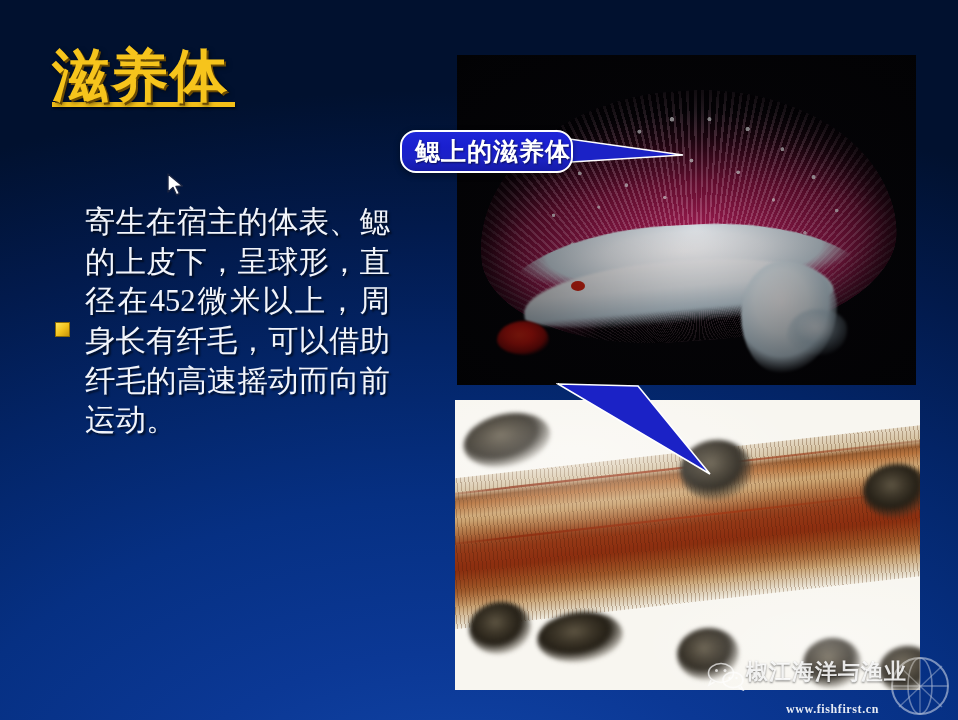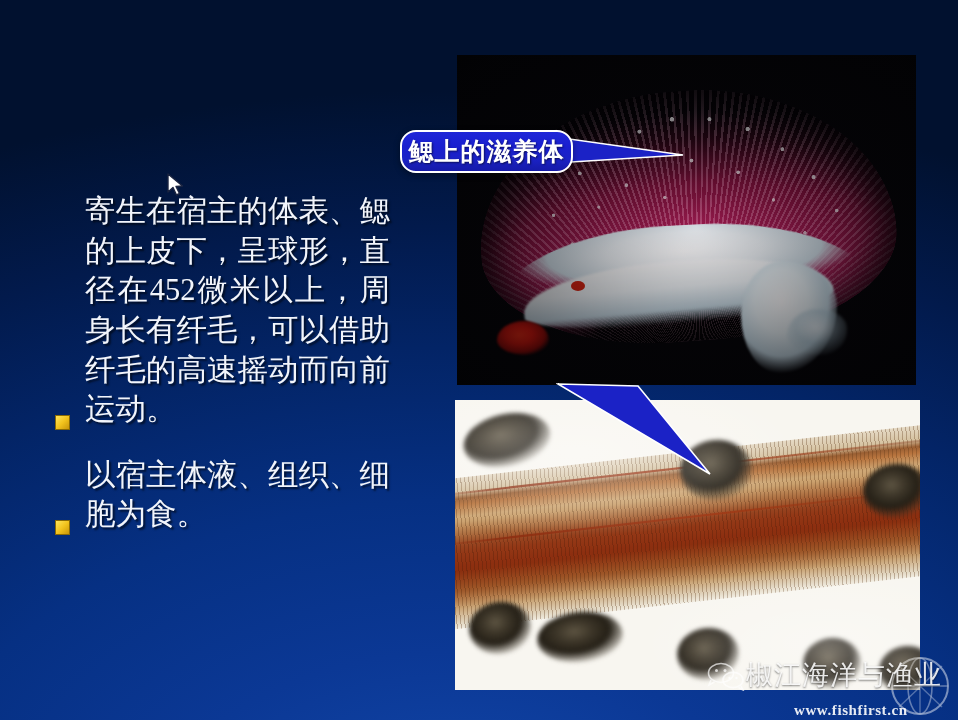--- a/index.html
+++ b/index.html
@@ -30,22 +30,23 @@
   #title-rule{
     margin-top:-4px; height:5px; width:183px; background:#f3bf18;
     box-shadow:1px 2px 2px rgba(0,0,0,.5);
   }
 
   
   #bullets{
     position:absolute; left:55px; top:192px; width:335px;
   }
   .bullet{
-    display:flex; align-items:flex-end;
+    display:flex; align-items:center;
     margin-bottom:26px;
+    margin-top:11px;
   }
   .bullet-marker{
     flex:0 0 auto;
     width:15px; height:15px;
     margin-top:15px; margin-right:15px;
     background:linear-gradient(135deg,#ffe45a 0%,#f2c21c 52%,#c8950a 100%);
     border:1px solid #8a6a06;
   }
   .bullet-text{
     flex:1 1 auto;
@@ -200,78 +201,78 @@
     display:flex; align-items:center; justify-content:center;
     box-shadow:0 2px 6px rgba(0,0,0,.4);
   }
   .callout .label{
     color:#ffffff;
     font-size:25px; font-weight:700;
     letter-spacing:1px;
     text-shadow:1px 1px 2px rgba(0,0,0,.55);
     white-space:nowrap;
   }
-  #callout-gill{ left:400px; top:130px; width:173px; height:43px; }
+  #callout-gill{ left:400px; top:130px; width:173px; height:43px;justify-content:flex-end; }
   #callout-filament{ left:448px; top:338px; width:224px; height:50px; }
   #callout-filament .label{ font-size:26px; }
 
   .leader{ position:absolute; z-index:8; pointer-events:none; }
   #leader-gill{ left:555px; top:133px; width:130px; height:40px; }
   #leader-filament{ left:556px; top:378px; width:175px; height:110px; }
 
   
   #watermark{
     position:absolute; left:700px; top:655px; width:258px; height:62px;
     z-index:12; pointer-events:none;
   }
   .wm-line1{
     position:absolute; left:46px; top:2px;
-    font-size:27px; font-weight:400; color:rgba(255,255,255,.88);
+    font-size:22px; font-weight:700; color:rgba(255,255,255,.88);
     letter-spacing:1px;
     text-shadow:0 1px 2px rgba(0,0,0,.5);
     white-space:nowrap;
   }
   .wm-line2{
     position:absolute; left:58px; top:23px;
     font-size:23px; font-weight:700; color:rgba(255,255,255,.93);
     letter-spacing:2px;
     text-shadow:0 1px 2px rgba(0,0,0,.55);
     white-space:nowrap;
   }
   .wm-line3{
-    position:absolute; left:94px; top:47px;
-    font-size:15px; font-weight:700; color:rgba(255,255,255,.9);
+    position:absolute; left:86px; top:47px;
+    font-size:12px; font-weight:700; color:rgba(255,255,255,.9);
     letter-spacing:.6px;
     font-family:"Liberation Serif",serif;
     white-space:nowrap;
   }
   #wm-wechat{ position:absolute; left:6px; top:6px; opacity:.85; }
   #wm-globe{ position:absolute; left:184px; top:0px; opacity:.62; }
 
   
   #cursor{ position:absolute; left:166px; top:172px; z-index:20; pointer-events:none; }
 </style>
 </head>
 <body>
 
 <div id="slide">
 
+  <div id="title-wrap">
+    <div id="slide-title">滋养体</div>
+    <div id="title-rule"></div>
+  </div>
 
   <div id="bullets">
 
     <div class="bullet">
       <span class="bullet-marker"></span>
       <span class="bullet-text">寄生在宿主的体表、鳃的上皮下，呈球形，直径在452微米以上，周身长有纤毛，可以借助纤毛的高速摇动而向前运动。</span>
     </div>
 
 
-    <div class="bullet">
-      <span class="bullet-marker"></span>
-      <span class="bullet-text">以宿主体液、组织、细胞为食。</span>
-    </div>
 
   </div>
 
   <div id="photo-gill">
     <div class="arch">
       <div class="arch-fil"></div>
       <div class="arch-fil2"></div>
       <div class="arch-bone"></div>
       <div class="arch-bone2"></div>
       <div class="arch-hook"></div>

